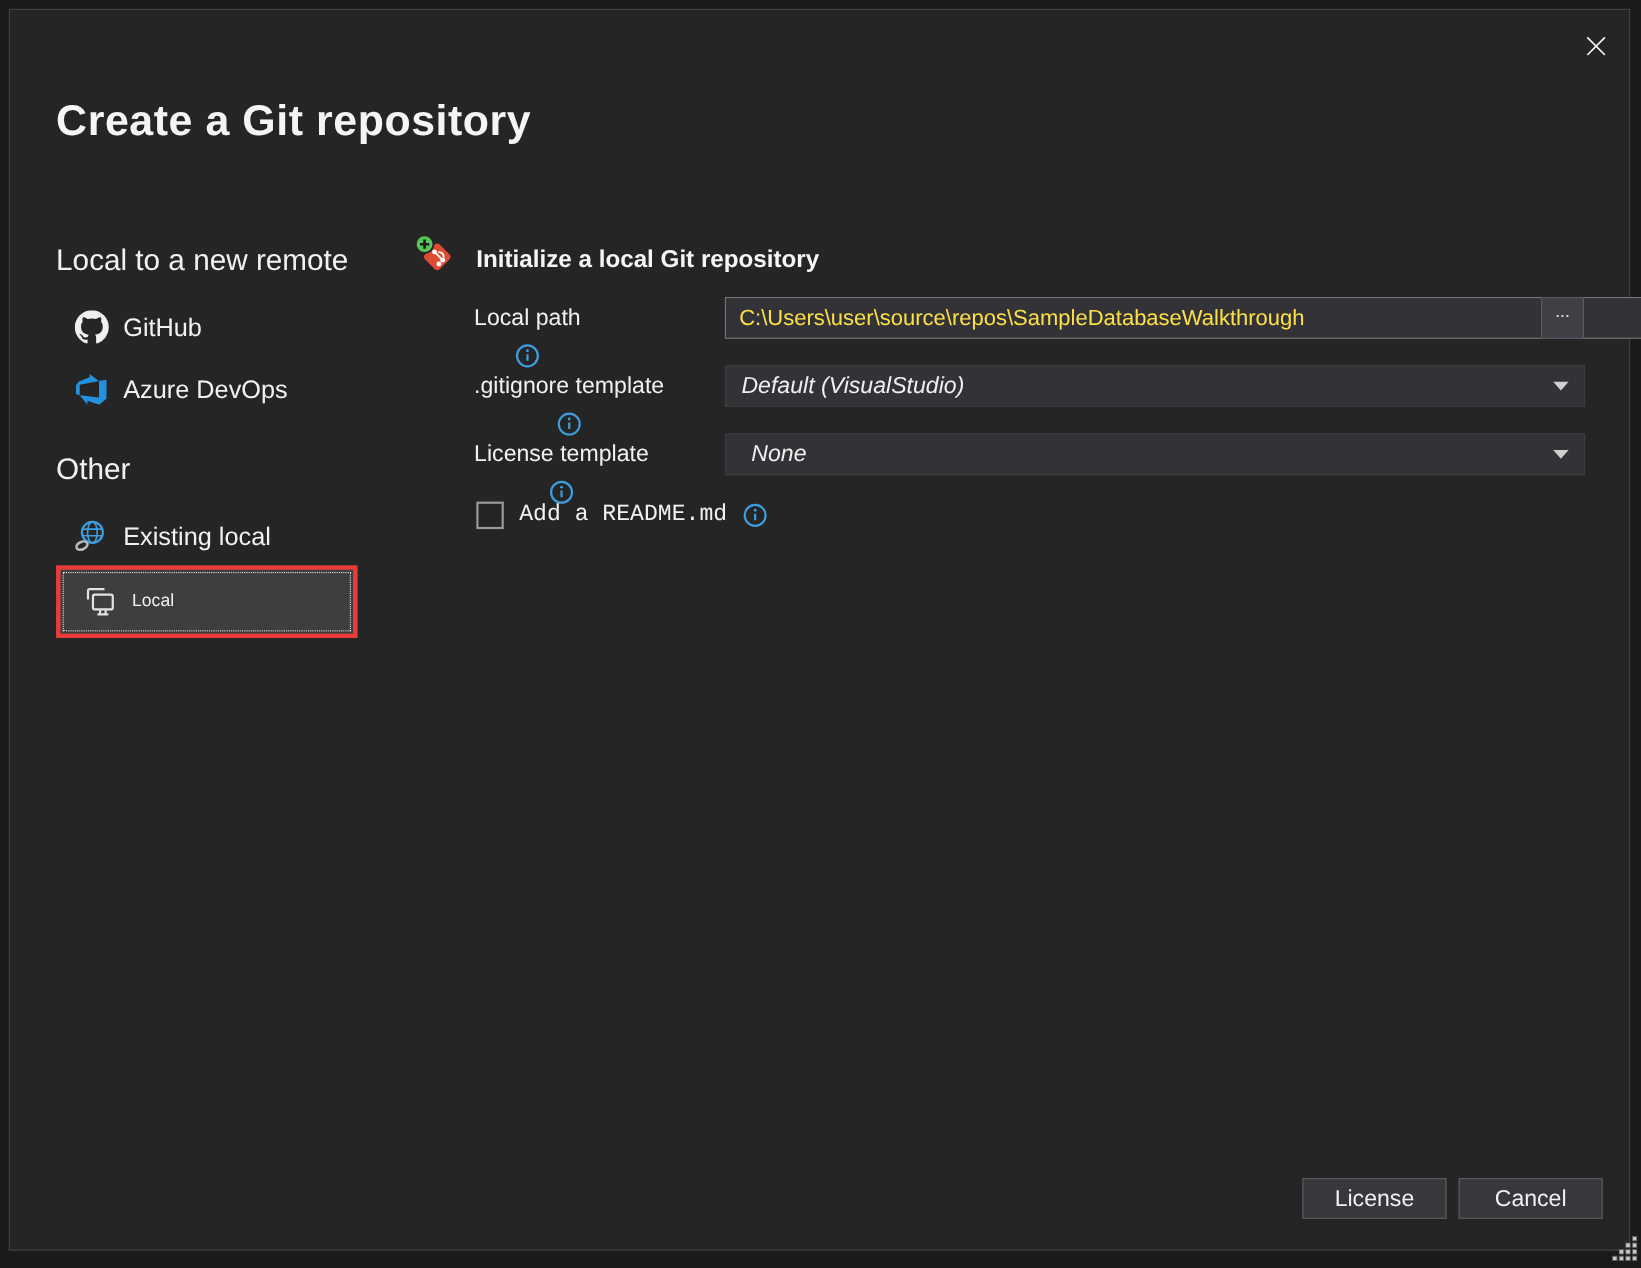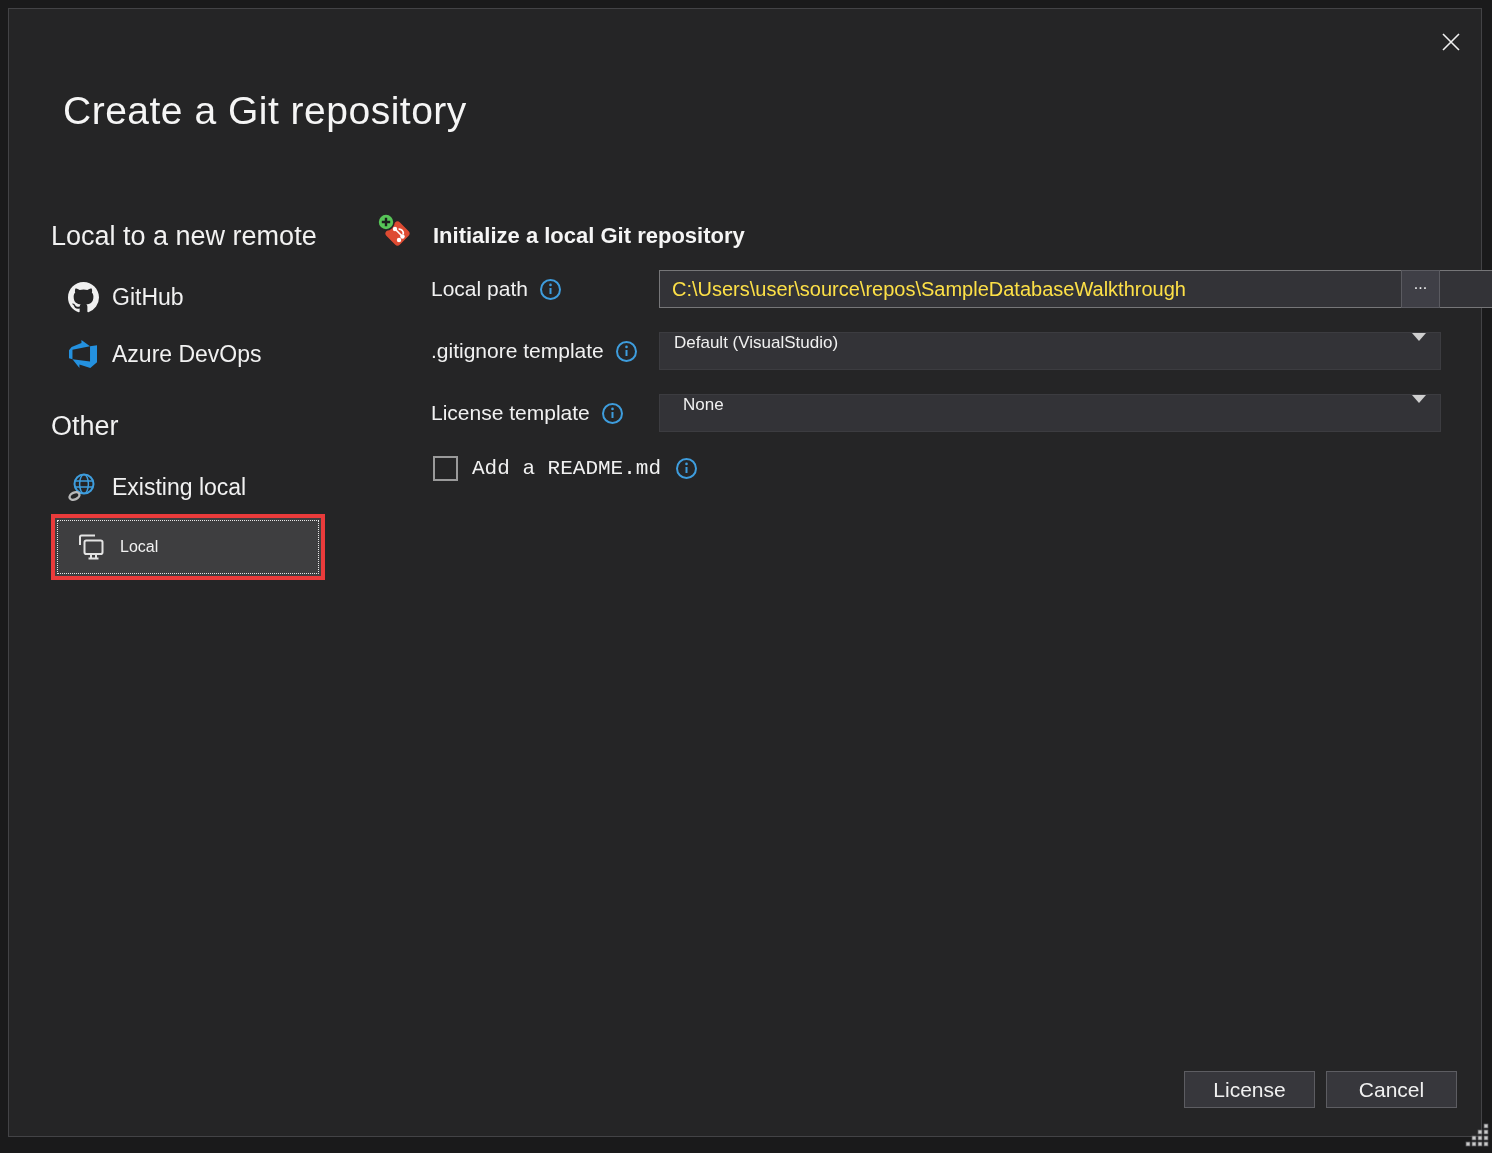--- a/index.html
+++ b/index.html
@@ -11,59 +11,59 @@
   }
   .dialog {
     position:absolute; left:8px; top:8px; width:1474px; height:1129px;
     background:#252526; border:1px solid #434346;
   }
   .abs { position:absolute; }
 
   
   .close-btn { left:1424px; top:16px; width:36px; height:34px; display:flex; align-items:center; justify-content:center;
     background:transparent; border:none; cursor:pointer; }
-  .dialog-title { left:42px; top:80px; font-size:39px; font-weight:400; letter-spacing:0.5px; color:#f5f5f5;margin-left:12px; }
+  .dialog-title { left:42px; top:80px; font-size:39px; font-weight:700; letter-spacing:0.5px; color:#f5f5f5; }
 
   
   .section-heading { font-size:27px; font-weight:300; color:#f1f1f1; }
   .side-item { display:flex; align-items:center; gap:13px; cursor:pointer; }
   .side-item .lbl { font-size:23px; color:#f1f1f1; }
   .icon-box { width:32px; height:32px; display:flex; align-items:center; justify-content:center; }
 
   .local-box {
     left:42px; top:505px; width:274px; height:66px;
     border:4px solid var(--highlight-red,#ea3b3b);
     background:#3e3e40;
   }
   .local-inner {
     position:absolute; inset:2px; border:1px dotted #e8e8e8;
     display:flex; align-items:center; gap:13px; padding-left:17px; cursor:pointer;
   }
 
   
   .form-header-row { left:367px; top:203px; display:flex; align-items:flex-start; gap:17px; }
   .form-header { font-size:22px; font-weight:bold; color:#f5f5f5; padding-top:11px; }
-  .field-label { font-size:21px; color:#f1f1f1; display:flex; align-items:center; gap:11px; }
+  .field-label { font-size:21px; color:#f1f1f1; display:flex; align-items:center; gap:11px;flex-direction:column; }
   .info-icon { display:inline-flex; }
 
   .text-field {
     left:650px; top:261px; width:858px; height:38px;
     background:#333337; border:1px solid #767678; color:#fde047;
     font-size:20px; font-family:"Liberation Sans","DejaVu Sans",sans-serif;
     padding:4px 12px; outline:none;
   }
   .browse-btn {
     left:1392px; top:261px; width:39px; height:38px;
     background:#3f3f46; border:1px solid #5b5b61; color:#f0f0f0;
     font-size:16px; line-height:10px; cursor:pointer; padding-bottom:10px;
   }
   .dropdown {
     background:#333337; border:1px solid #3c3c40; height:38px;
-    display:flex; align-items:flex-start; padding:0 14px; cursor:pointer;
-    font-size:17px; color:#f0f0f0;
+    display:flex; align-items:center; padding:0 14px; cursor:pointer;
+    font-size:21px; color:#f0f0f0;font-style:italic;
   }
   .dropdown .caret {
     margin-left:auto; width:0; height:0;
     border-left:7px solid transparent; border-right:7px solid transparent;
     border-top:8px solid #cfcfcf;
   }
   .dd-gitignore { left:650px; top:323px; width:782px; }
   .dd-license  { left:650px; top:385px; width:782px;padding-left:23px; }
 
   .readme-row { left:424px; top:447px; display:flex; align-items:center; gap:14px; }

